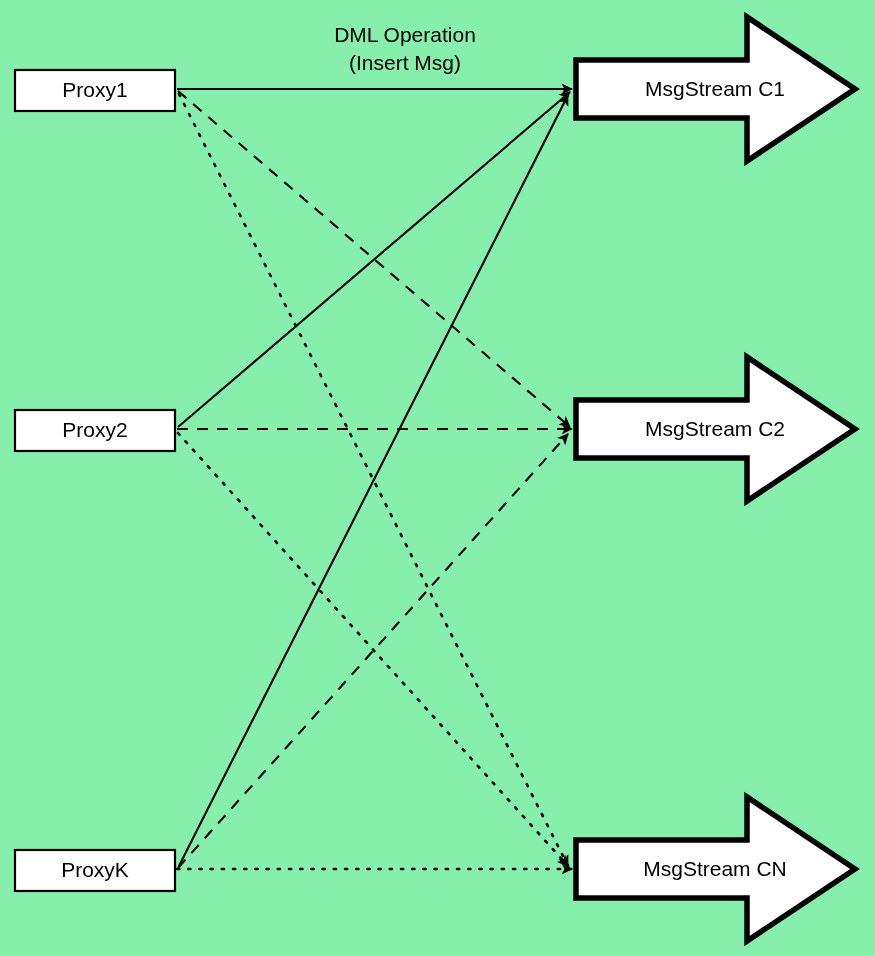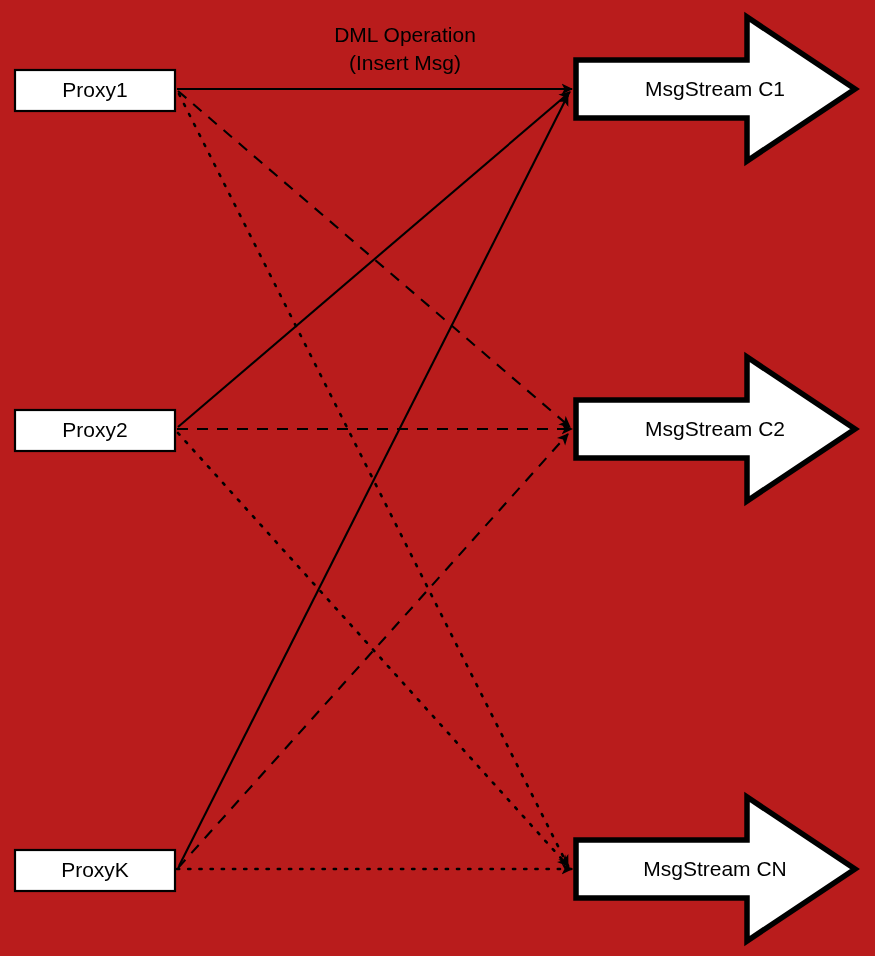--- a/index.html
+++ b/index.html
@@ -7,21 +7,21 @@
     padding: 0;
     background: #ffffff;
   }
   body {
     font-family: "Liberation Sans", sans-serif;
   }
   #canvas {
     position: relative;
     width: 875px;
     height: 956px;
-    background: #b91c1c;
+    background: #86efac;
     overflow: hidden;
   }
   #diagram-svg {
     position: absolute;
     left: 0;
     top: 0;
     width: 875px;
     height: 956px;
     display: block;
   }

